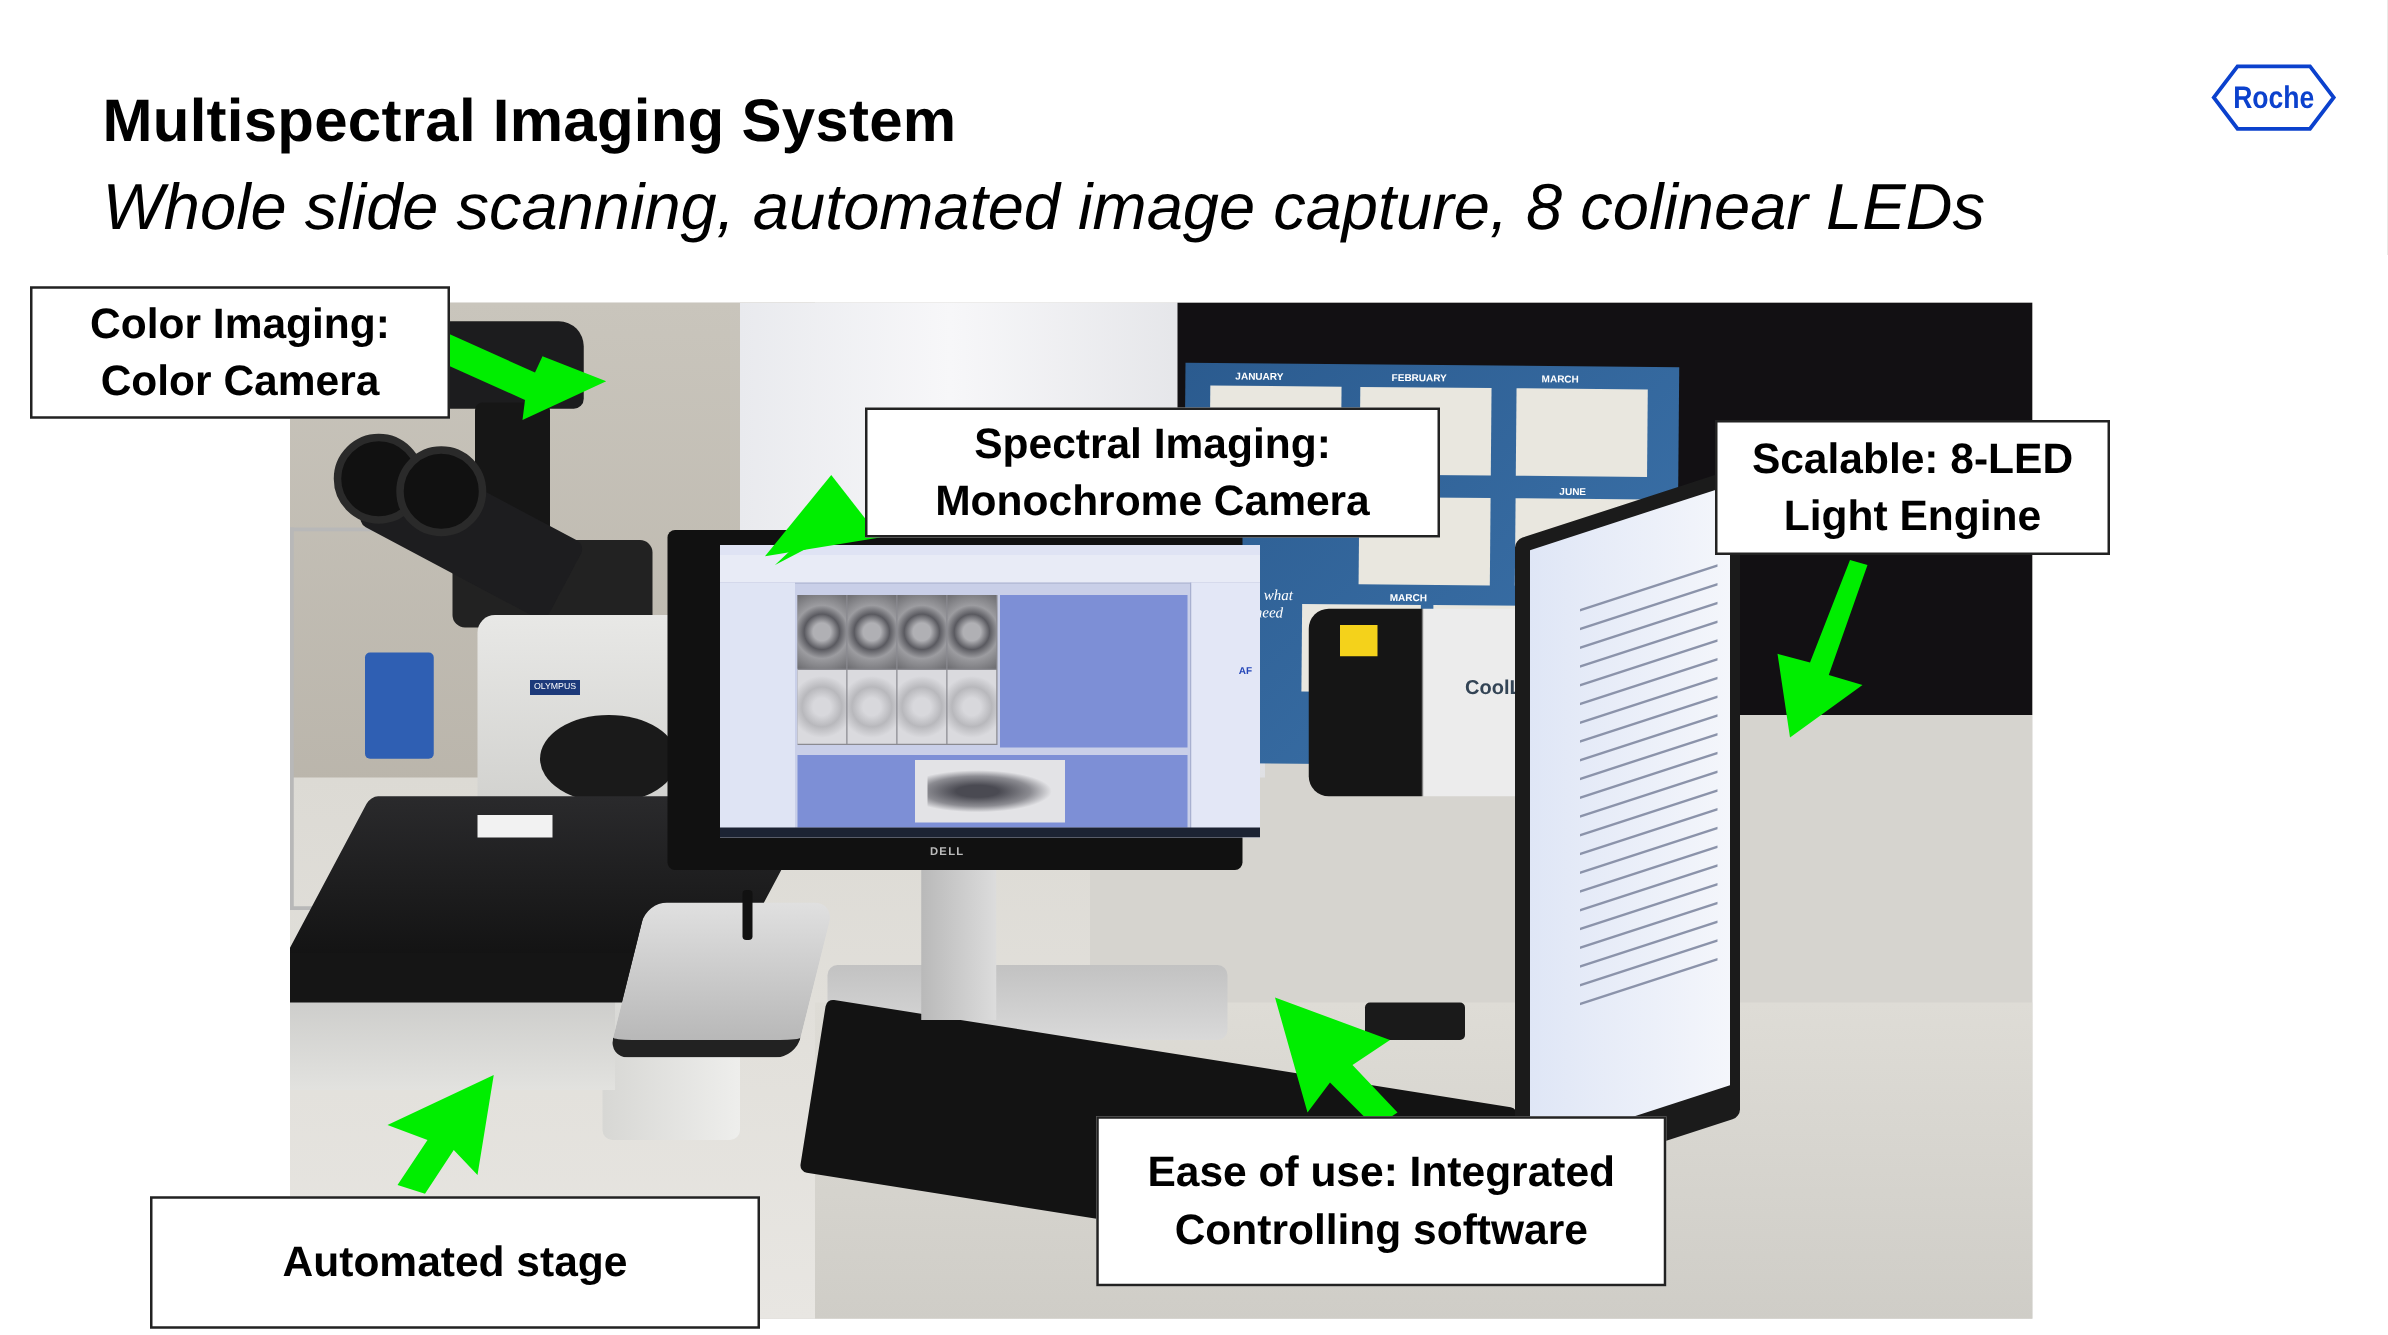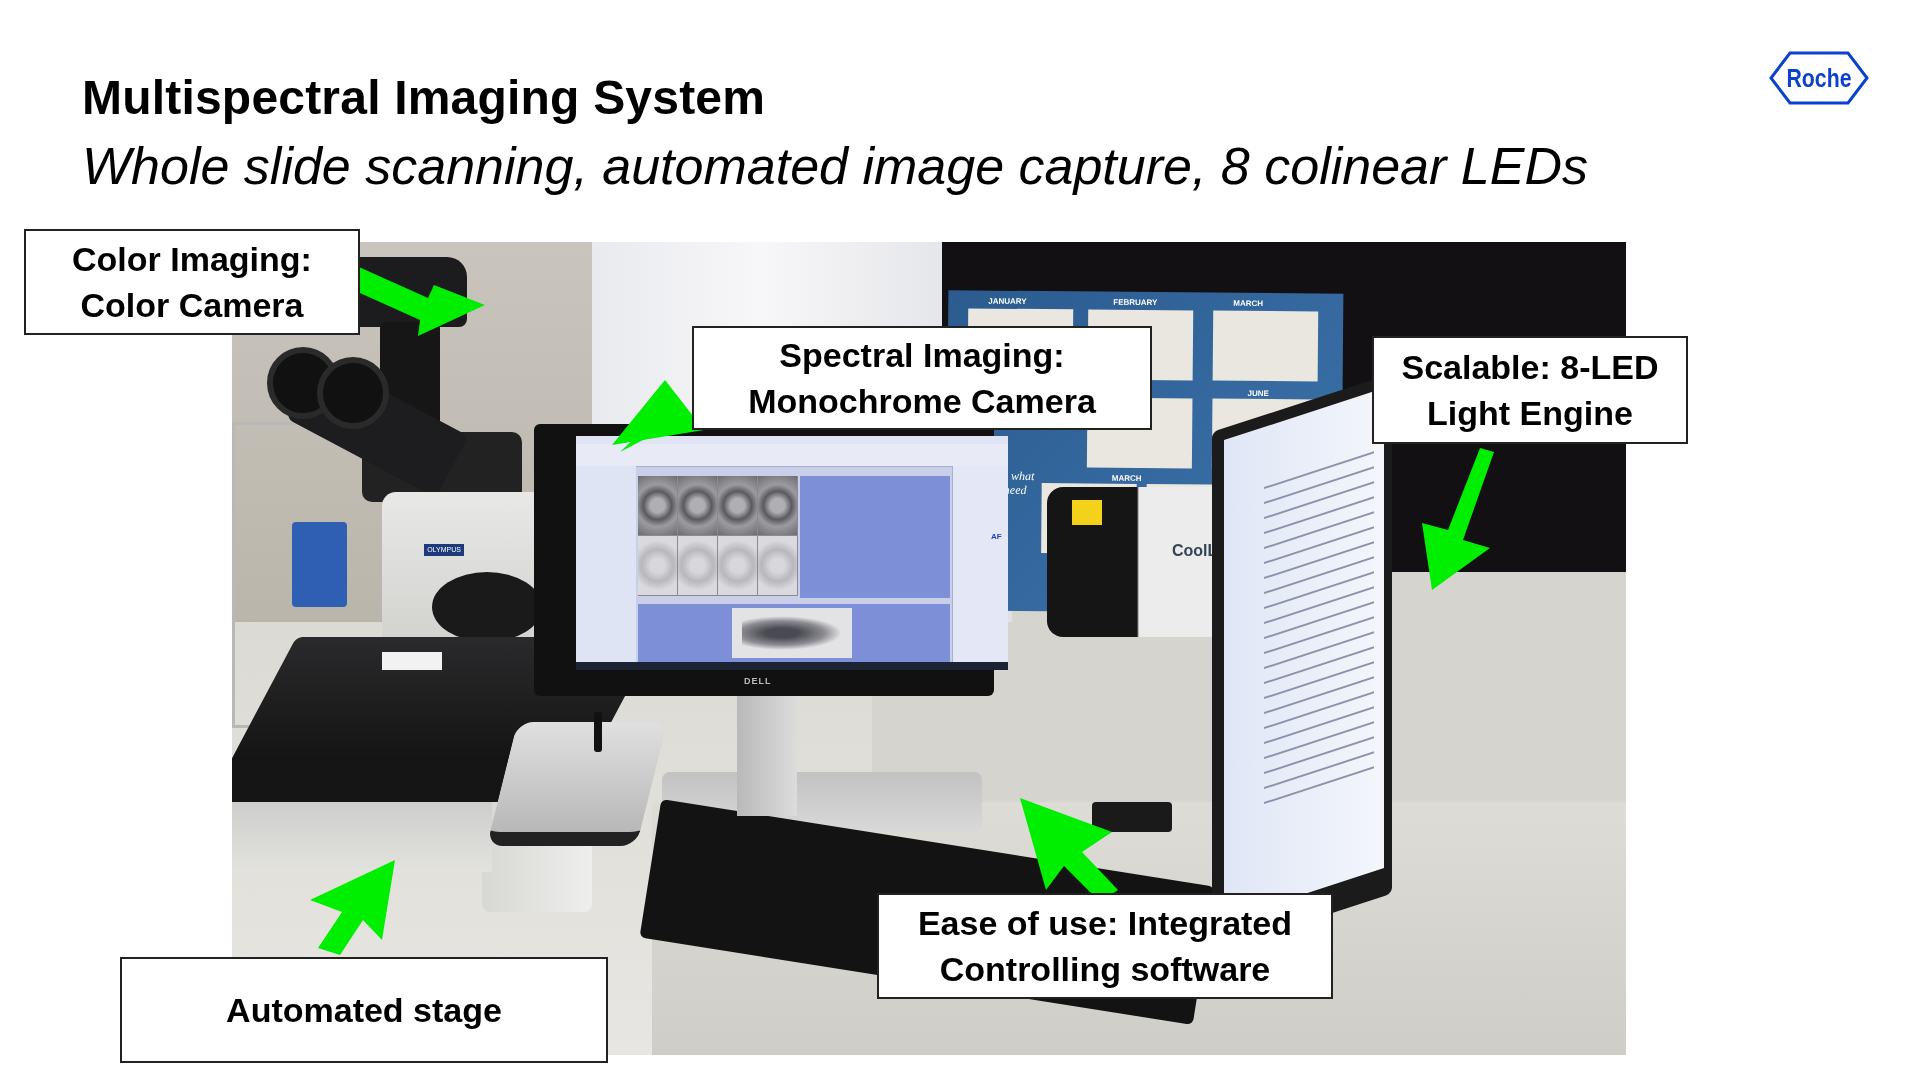--- a/index.html
+++ b/index.html
@@ -265,16 +265,16 @@
 
 <div class="callout" style="left:1372px;top:336px;width:316px;height:108px">
   <span>Scalable: 8-LED</span>
   <span>Light Engine</span>
 </div>
 
 <div class="callout" style="left:120px;top:957px;width:488px;height:106px">
   <span>Automated stage</span>
 </div>
 
-<div class="callout" style="left:877px;top:893px;width:456px;height:106px">
+<div class="callout" style="left:877px;top:893px;width:456px;height:136px">
   <span>Ease of use: Integrated</span>
   <span>Controlling software</span>
 </div>
 
 </body></html>

